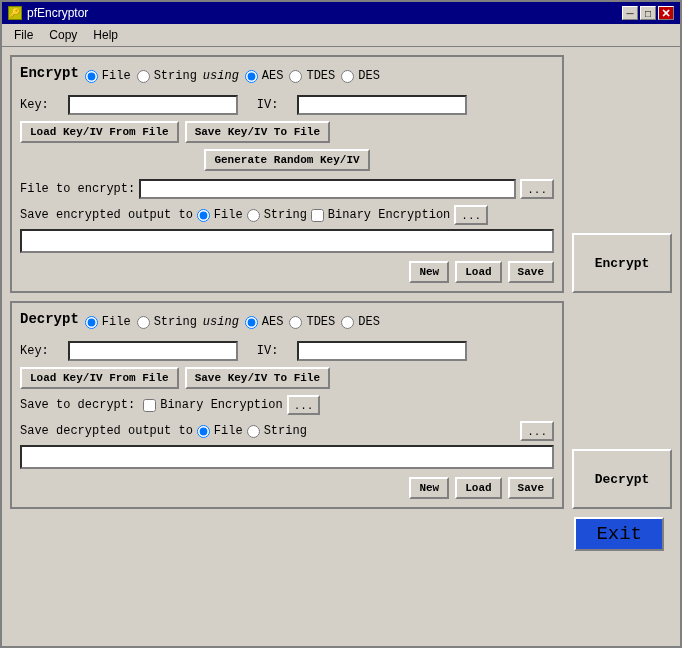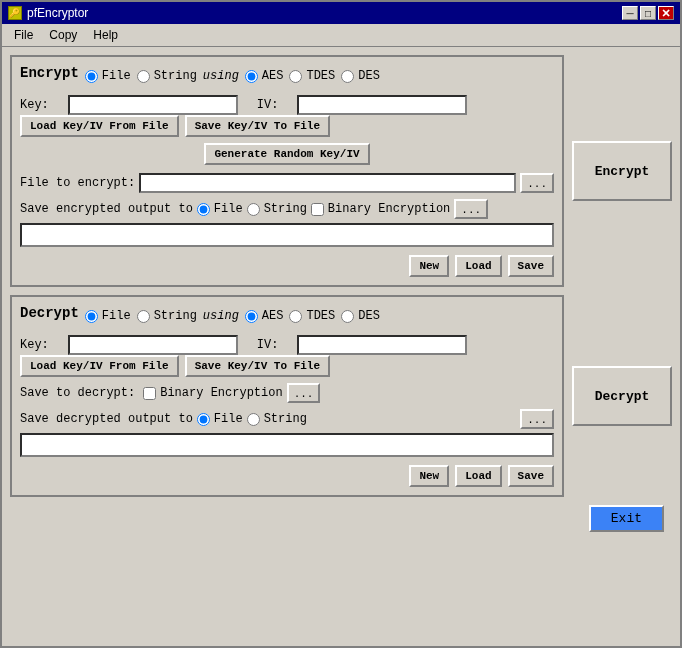--- a/index.html
+++ b/index.html
@@ -102,21 +102,21 @@
       flex-direction: column;
       padding: 8px;
       gap: 8px;
       flex: 1;
     }
 
     
     .panel-row {
       display: flex;
       gap: 8px;
-      align-items: center;
+      align-items: flex-end;
     }
 
     .panel {
       border: 2px solid #808080;
       background: #d4d0c8;
       padding: 8px;
       flex: 1;
     }
 
     .panel-title {
@@ -144,21 +144,21 @@
     .using-label {
       font-style: italic;
       font-size: 12px;
     }
 
     
     .key-iv-row {
       display: flex;
       align-items: center;
       gap: 19px;
-      margin-bottom: 0;
+      margin-bottom: 6px;
     }
 
     .key-iv-row label {
       font-size: 12px;
       white-space: nowrap;
     }
 
     .key-input {
       width: 170px;
       height: 20px;
@@ -279,26 +279,26 @@
 
     
     .exit-row {
       display: flex;
       justify-content: flex-end;
       padding-right: 8px;
       padding-bottom: 4px;
     }
 
     .exit-btn {
-      background: #3b82f6;
+      background: #1d4ed8;
       border: 2px solid;
       border-color: #ffffff #808080 #808080 #ffffff;
       padding: 4px 20px;
       font-family: "Courier New", Courier, monospace;
-      font-size: 13px;
+      font-size: 19px;
       cursor: pointer;
     }
 
     input[type="radio"] {
       margin: 0;
     }
 
     input[type="checkbox"] {
       margin: 0;
     }

